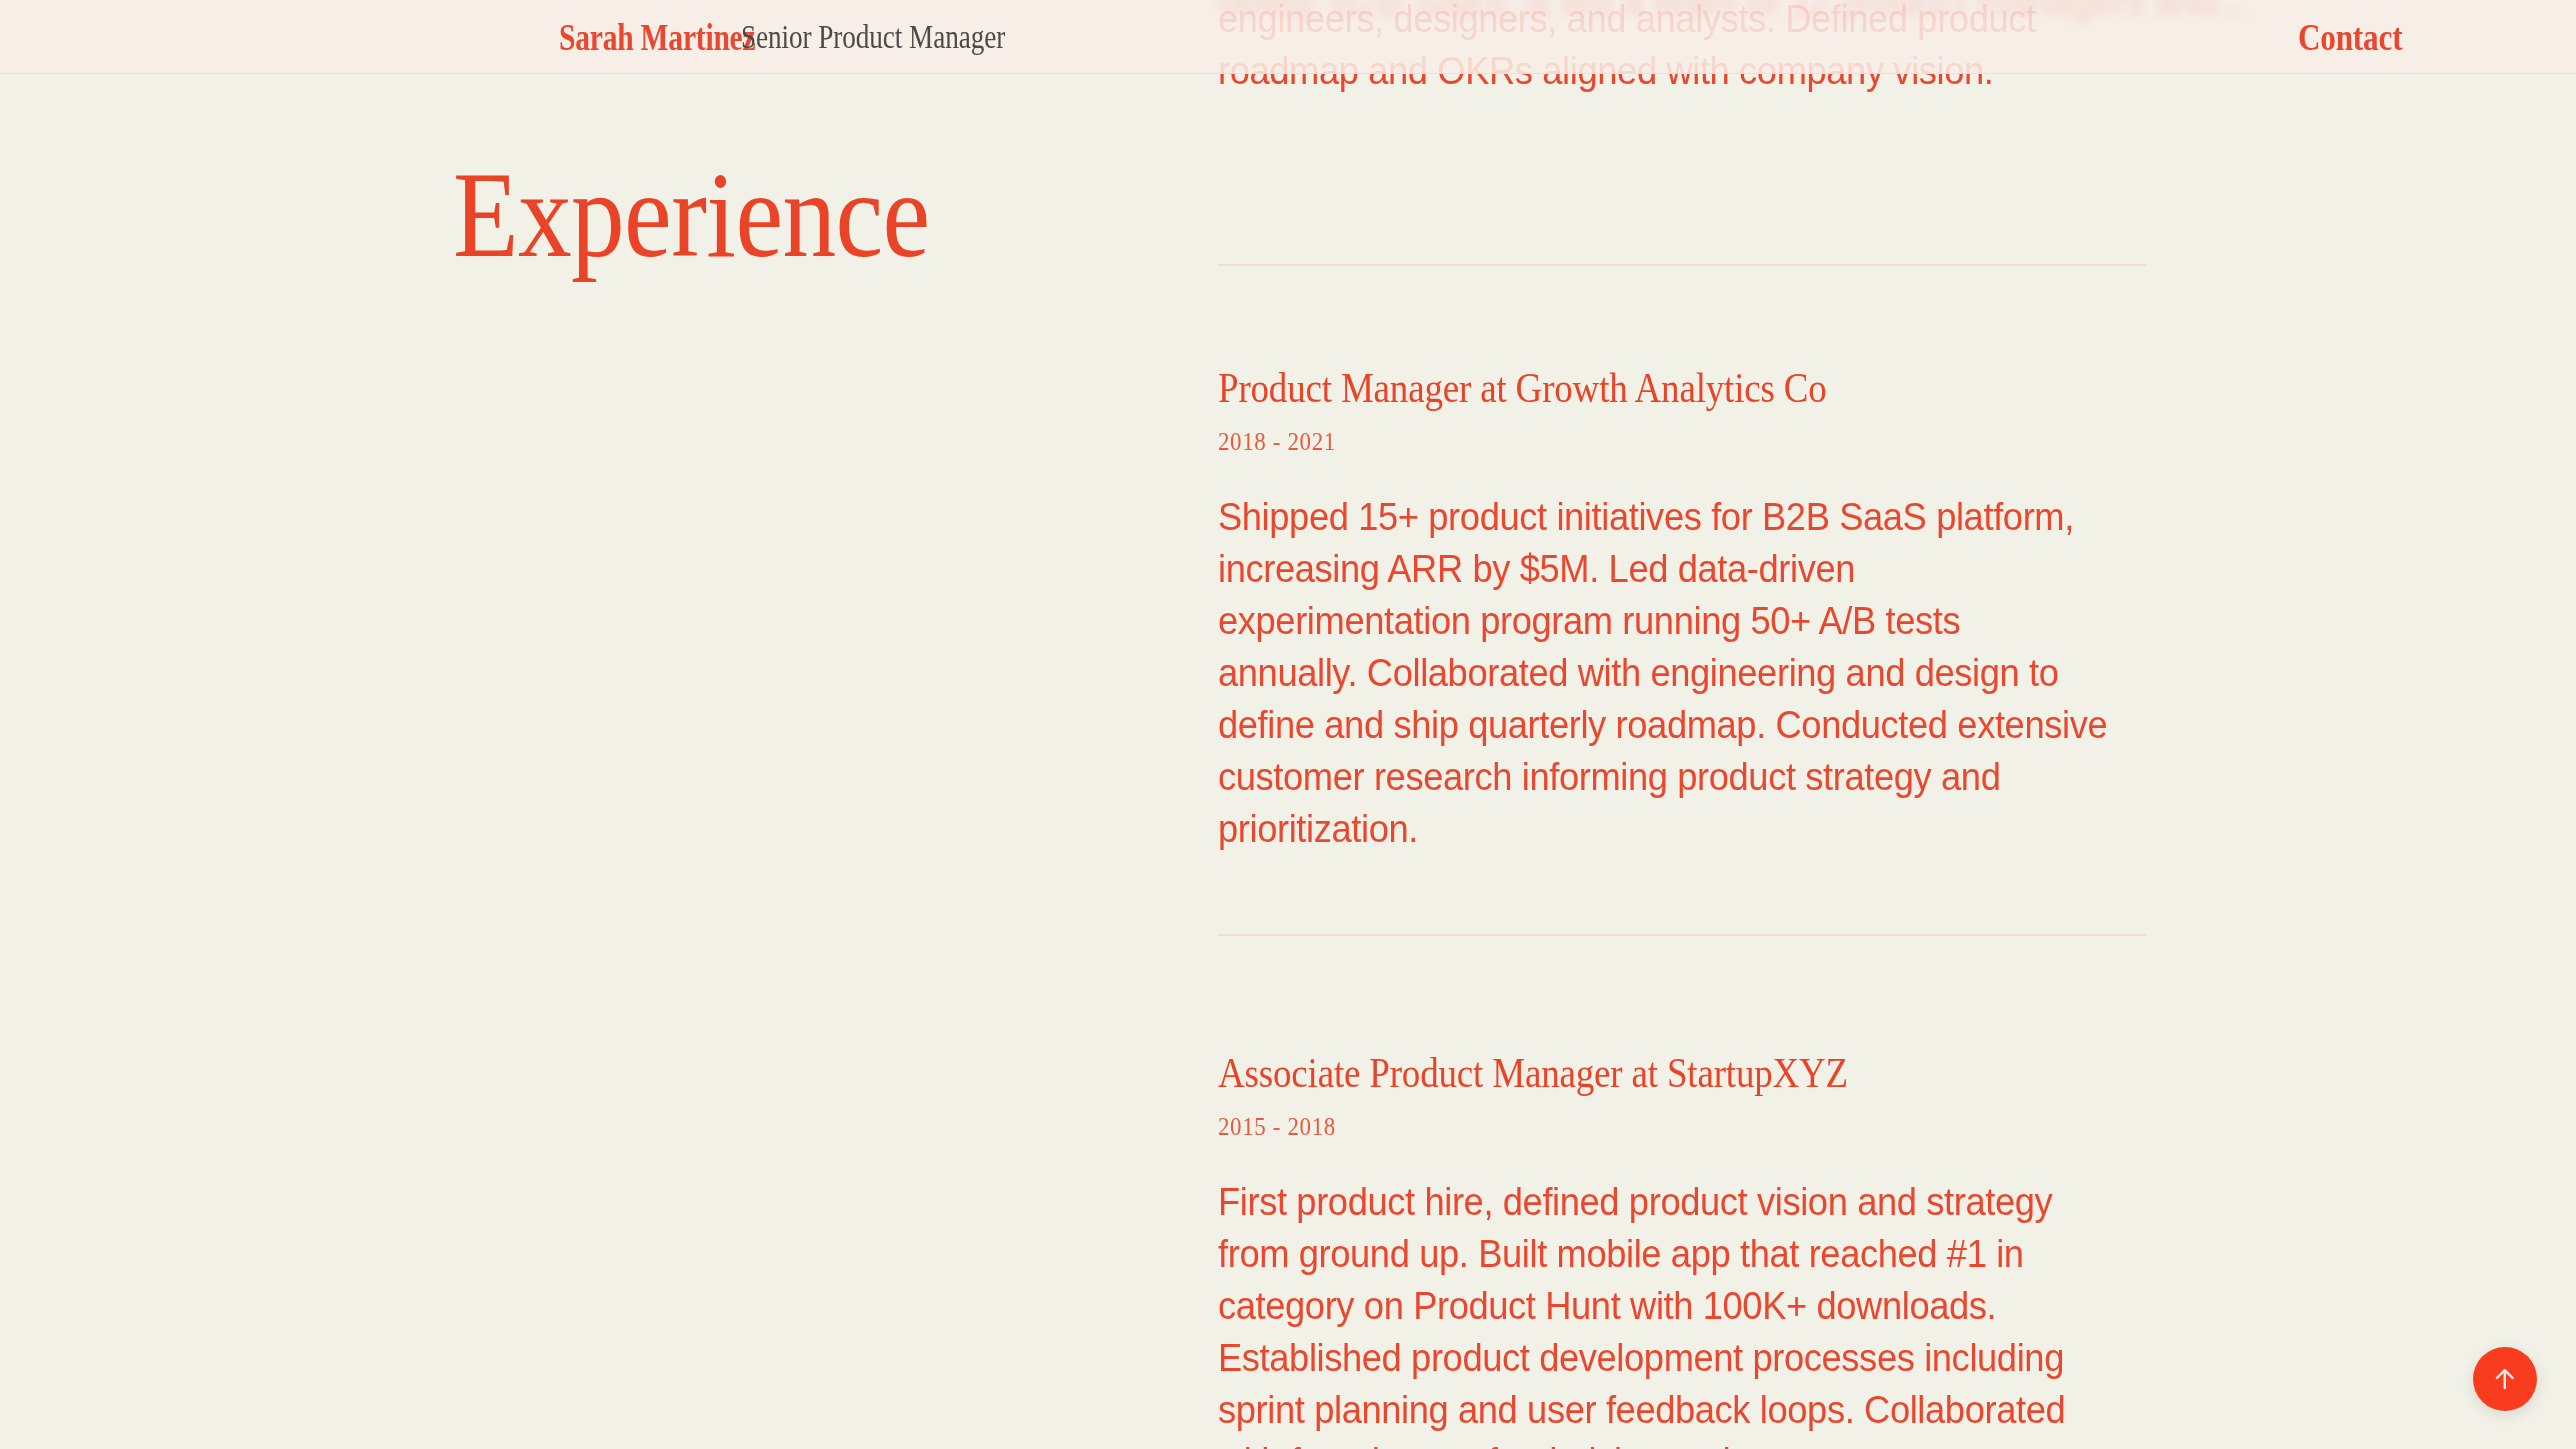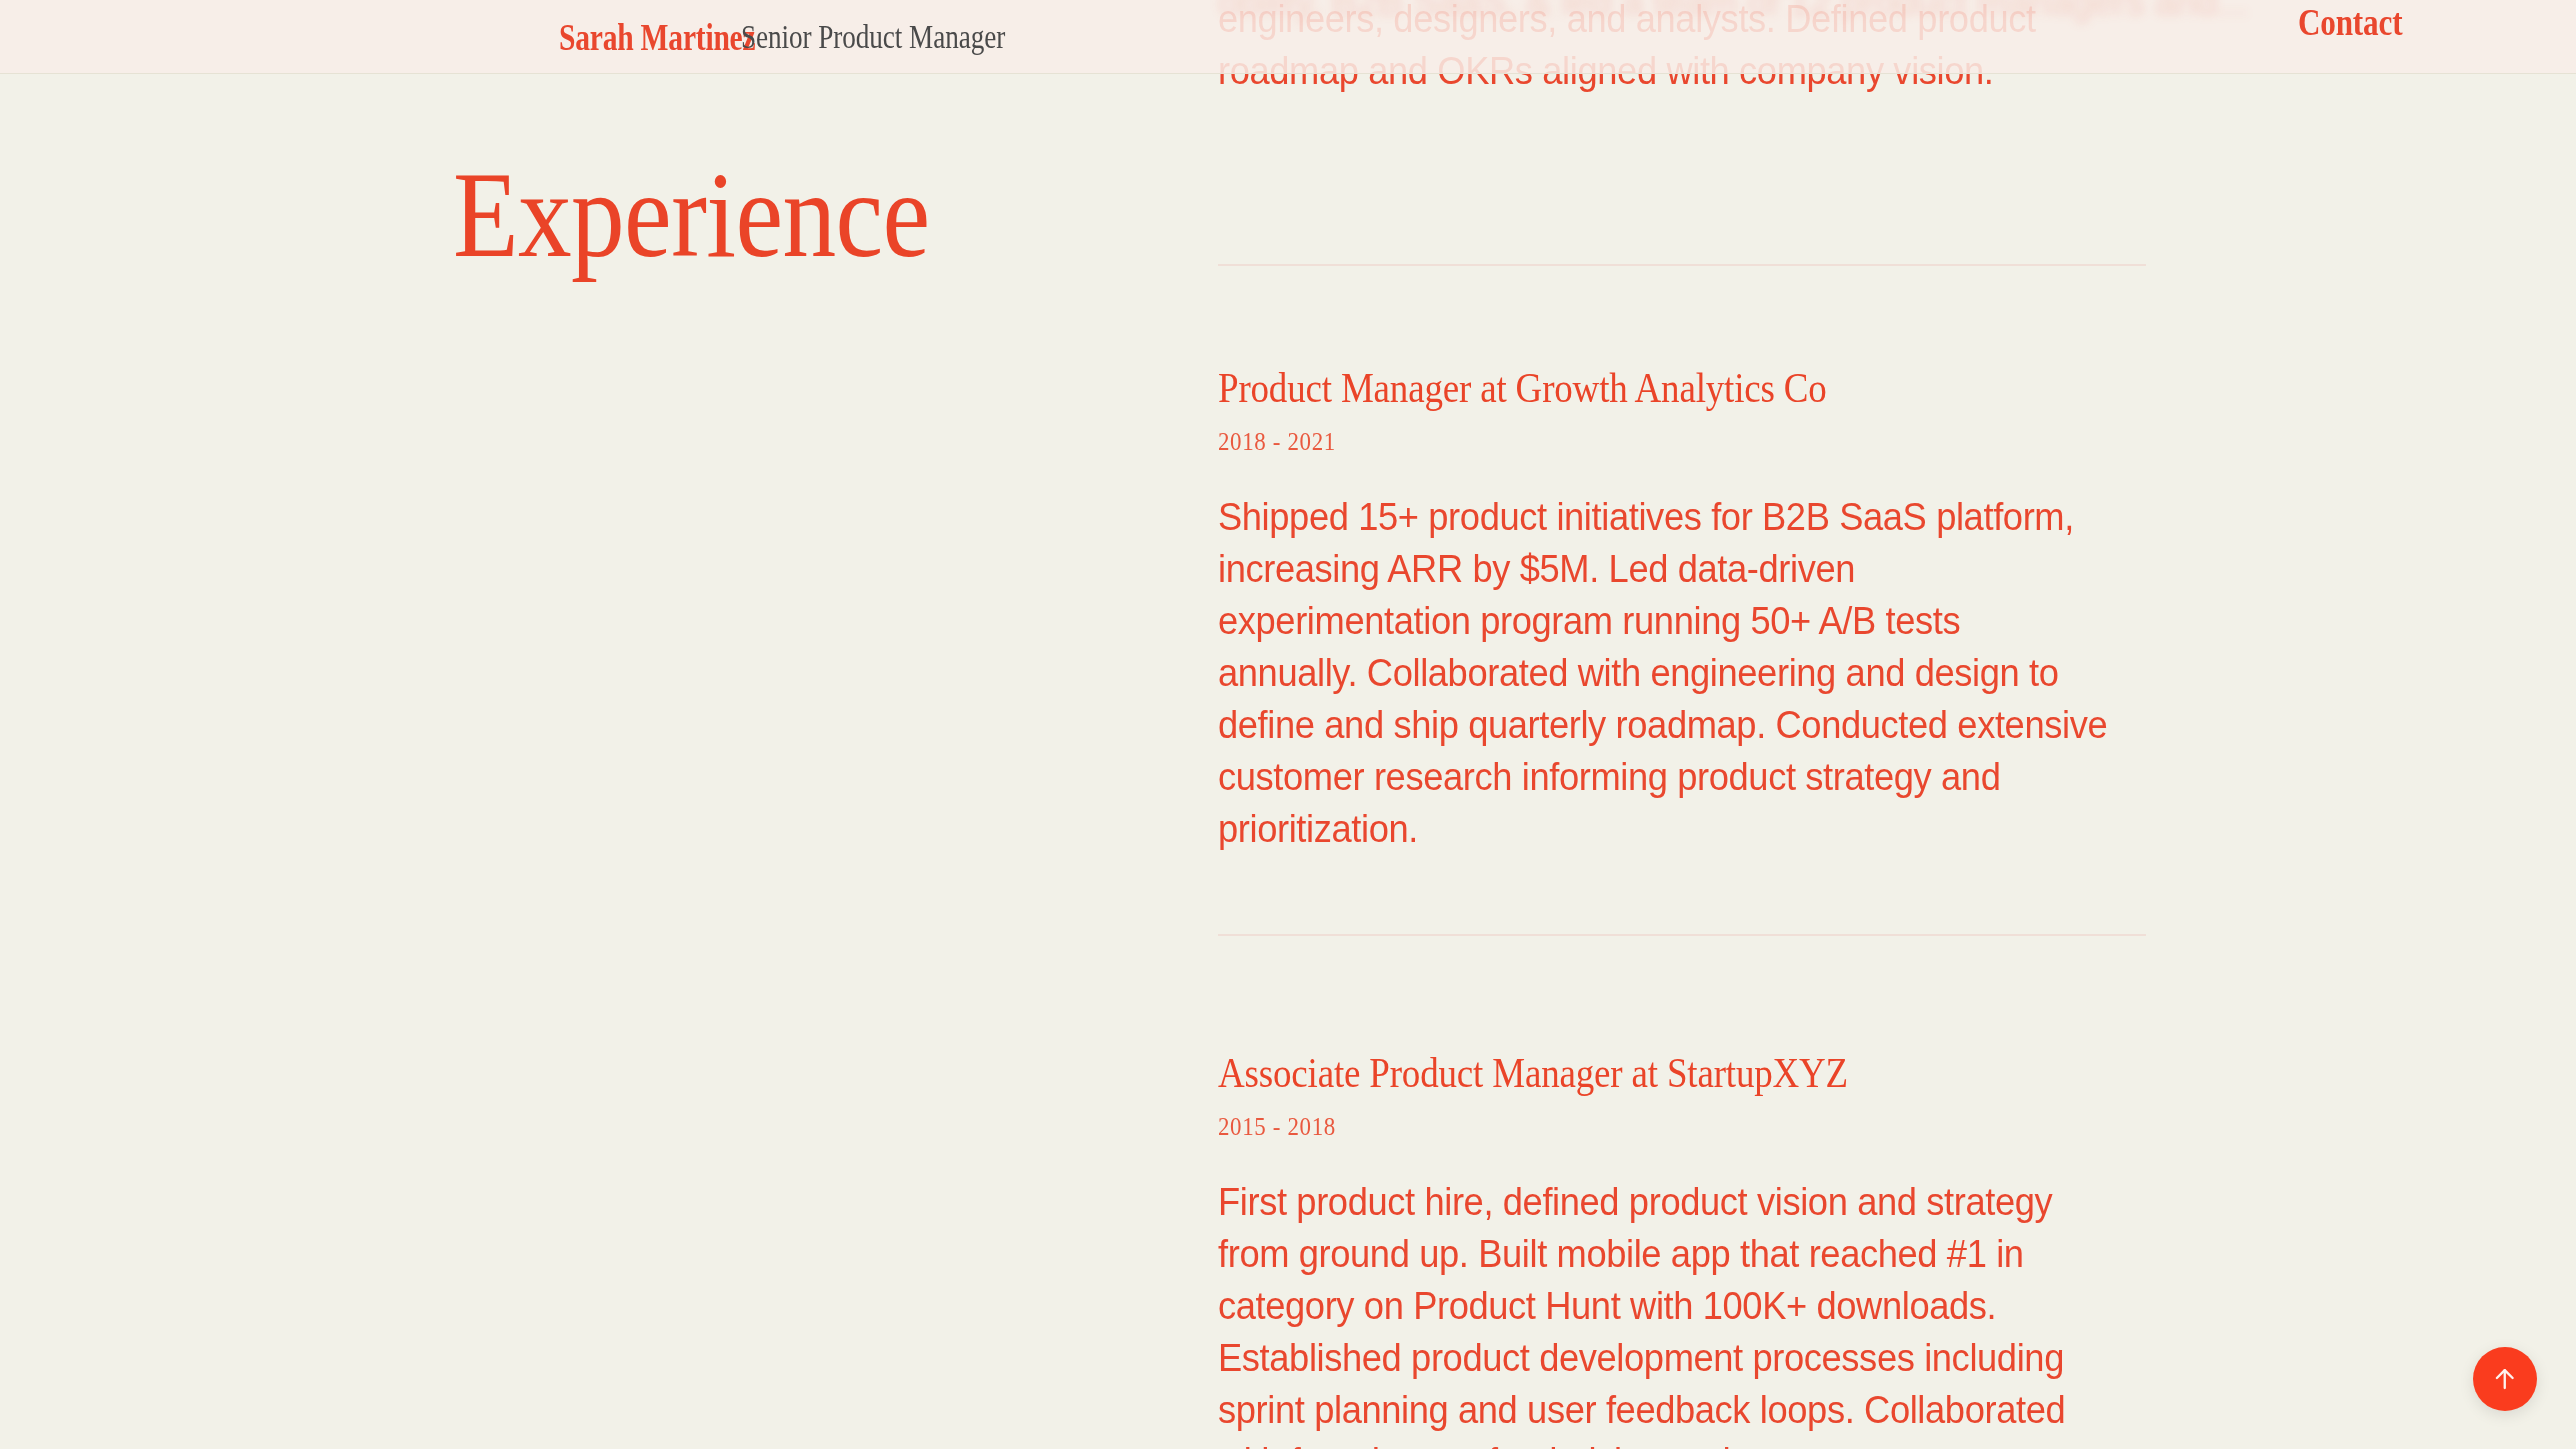--- a/index.html
+++ b/index.html
@@ -65,21 +65,21 @@
     color:#4a4a4a;
     letter-spacing:-0.1px;
     transform:scaleX(0.80);
     transform-origin:left center;
     margin-left:-87px;
   }
   #nav-links{
     position:absolute;
     right:174px; top:0;
     height:74px;
-    display:flex; gap:40px;
+    display:flex; align-items:center; gap:40px;
   }
   .nav-link{
     font-family:"Liberation Serif", serif;
     font-size:38px;
     font-weight:700;
     color:#e9472e;
     text-decoration:none;
     letter-spacing:-0.2px;
     transform:scaleX(0.82);
     transform-origin:right center;

